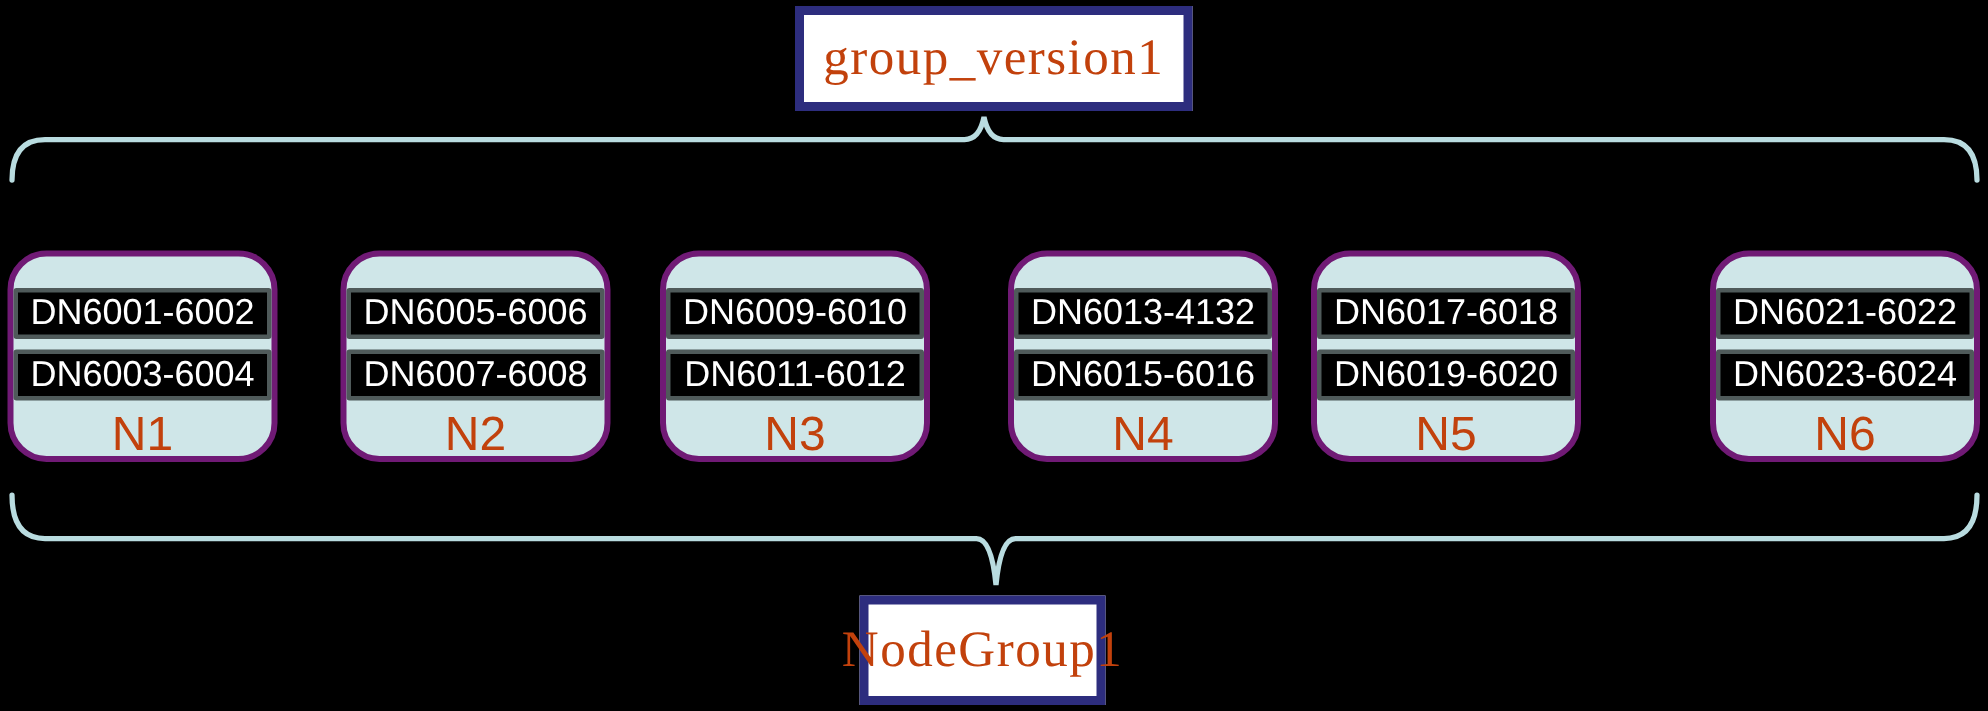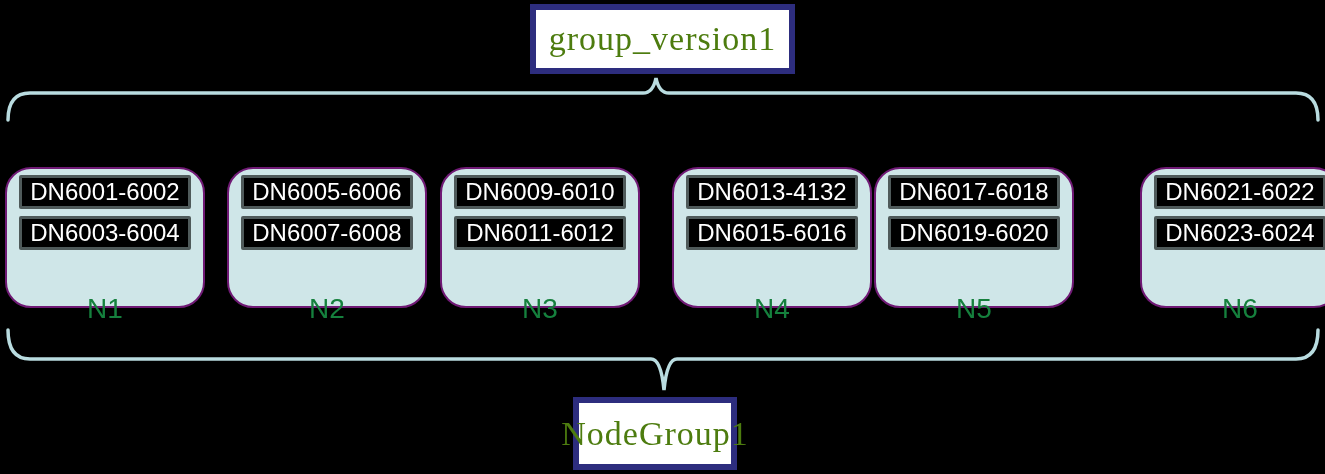--- a/index.html
+++ b/index.html
@@ -16,64 +16,63 @@
   
   .label-box {
     position: absolute;
     background: #ffffff;
     border: 6px solid #2d2d7e;
     display: flex;
     align-items: center;
     justify-content: center;
     font-family: "Liberation Serif", "DejaVu Serif", serif;
     font-size: 34px;
-    color: #4d7c0f;
+    color: #c2410c;
     letter-spacing: 1px;
   }
   #top-label-box    { left: 530px; top: 4px;   width: 265px; height: 70px; }
   #bottom-label-box { left: 573px; top: 397px; width: 164px; height: 73px; }
 
   
   .brace-svg { position: absolute; left: 0; top: 0; width: 1325px; height: 474px; pointer-events: none; }
   .brace-path { fill: none; stroke: #b9dce0; stroke-width: 3.5; stroke-linecap: round; }
 
   
   .node-box {
     position: absolute;
     top: 167px;
-    width: 200px;
+    width: 180px;
     height: 141px;
     background: #cfe6e8;
-    border: 2px solid #701a75;
+    border: 4px solid #701a75;
     border-radius: 26px;
     display: flex;
     flex-direction: column;
     align-items: center;
     justify-content: flex-start;
-    padding-top: 6px;
+    padding-top: 21px;
   }
   .dn-range {
     width: 172px;
     height: 41px;
     background: #000000;
     border: 3px solid #4f5a5a;
     border-radius: 2px;
     color: #ffffff;
     font-size: 24px;
     display: flex;
     align-items: center;
     justify-content: center;
     margin-bottom: 7px;
     white-space: nowrap;
   }
   .node-label {
-    color: #15803d;
-    font-size: 28px;
+    color: #c2410c;
+    font-size: 32px;
     line-height: 30px;
-    margin-top: 37px;
   }
 </style>
 </head>
 <body>
 
 <div id="stage">
 
   <div class="label-box" id="top-label-box">
     <span>group_version1</span>
   </div>

